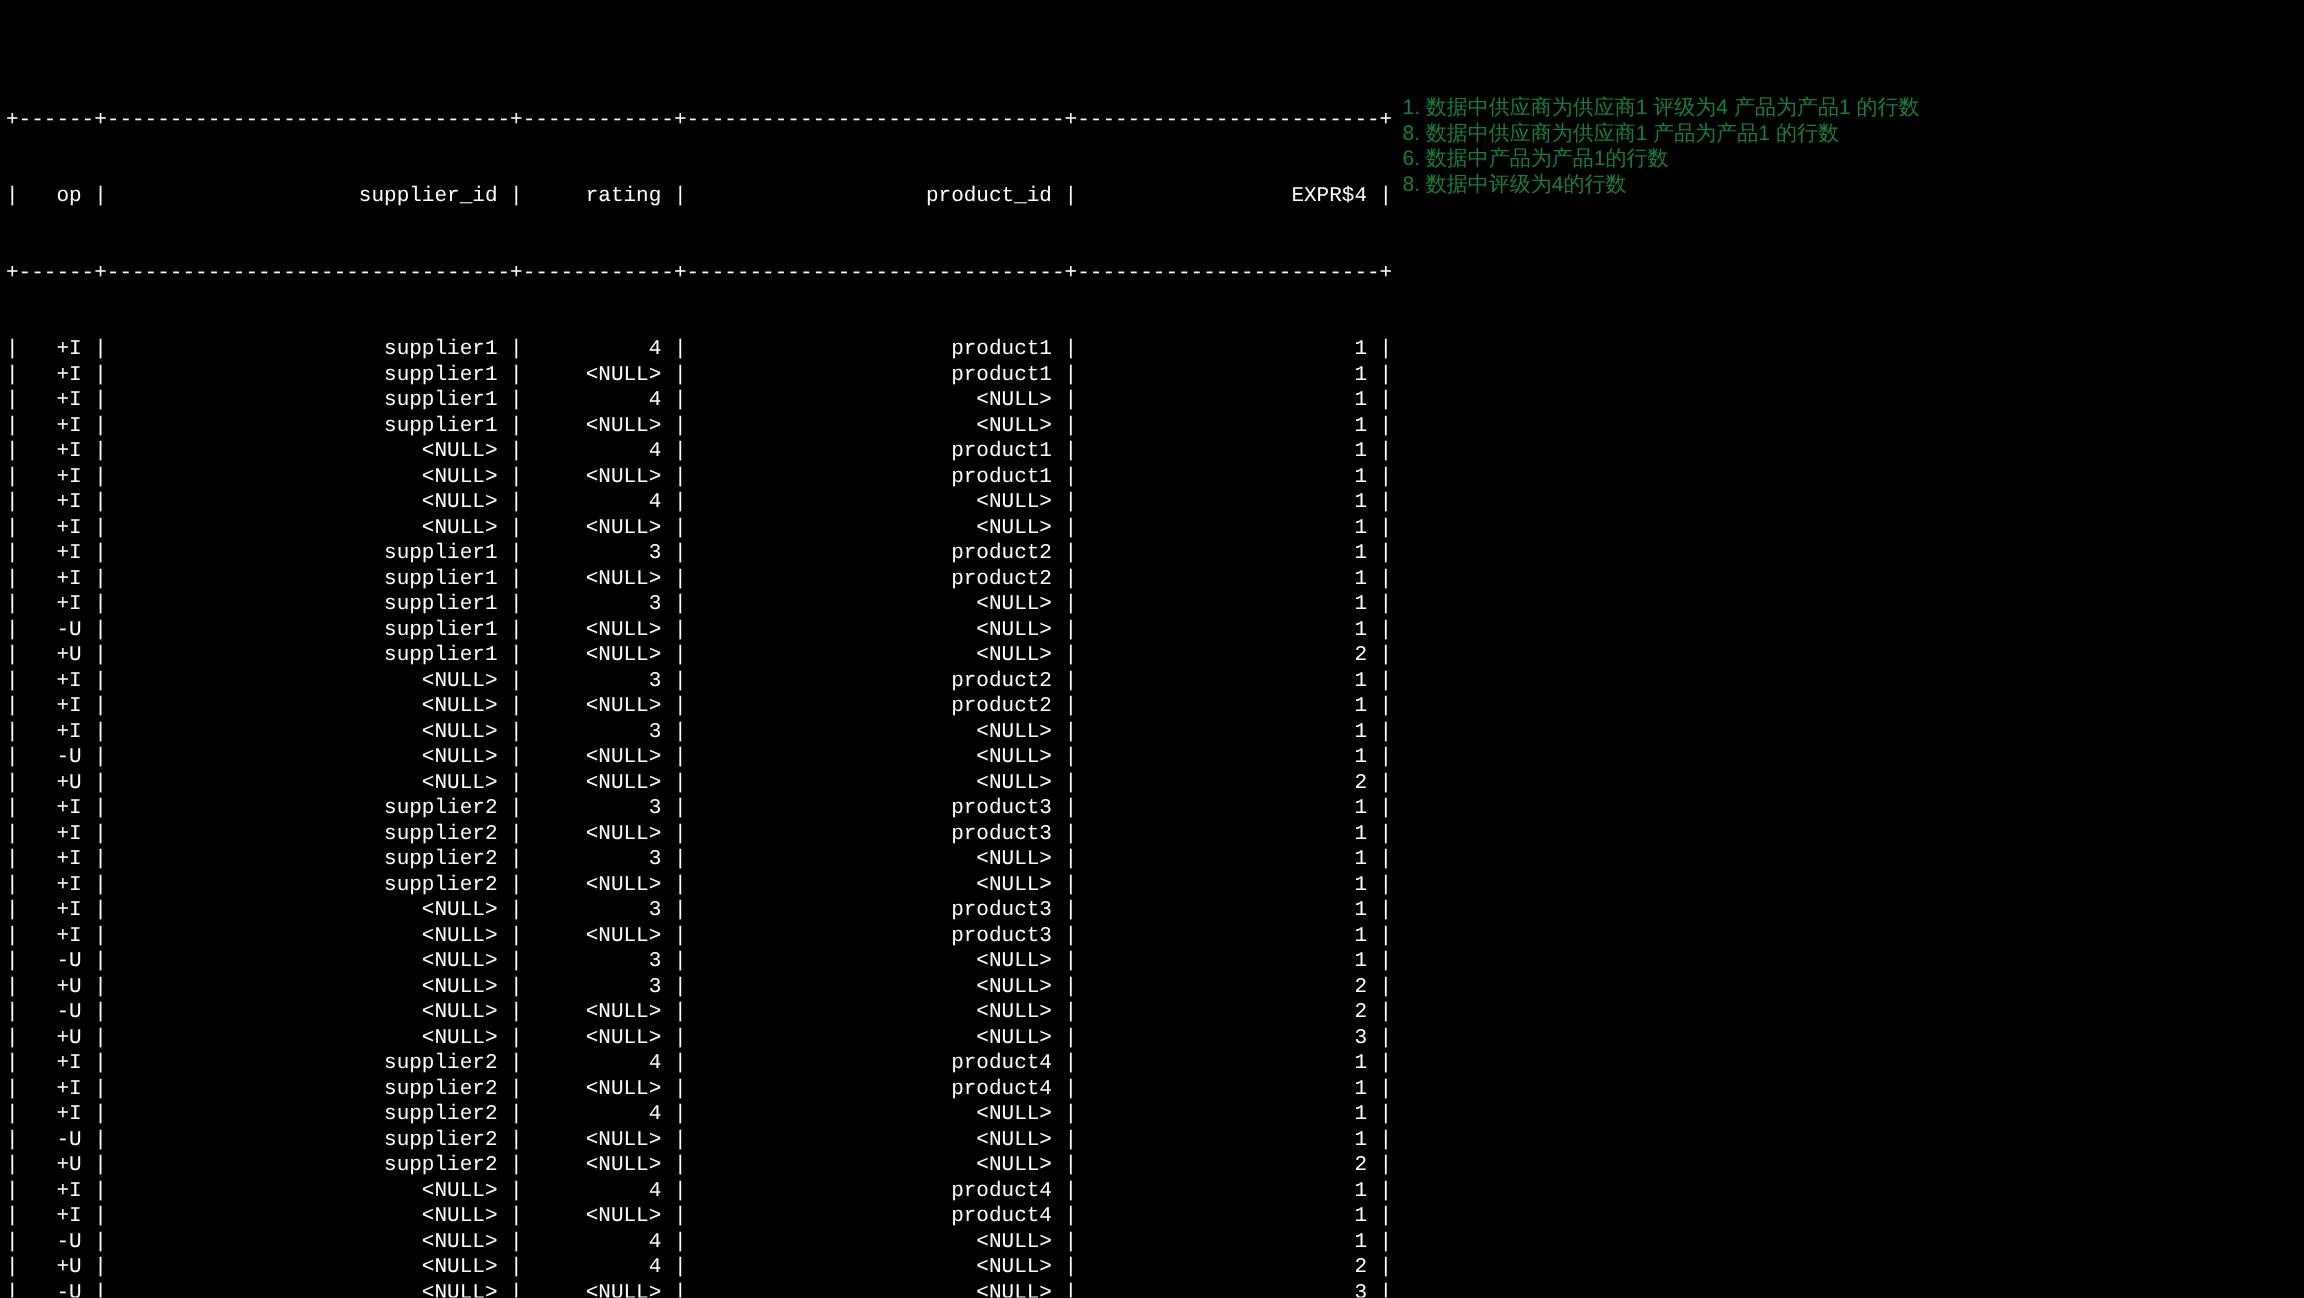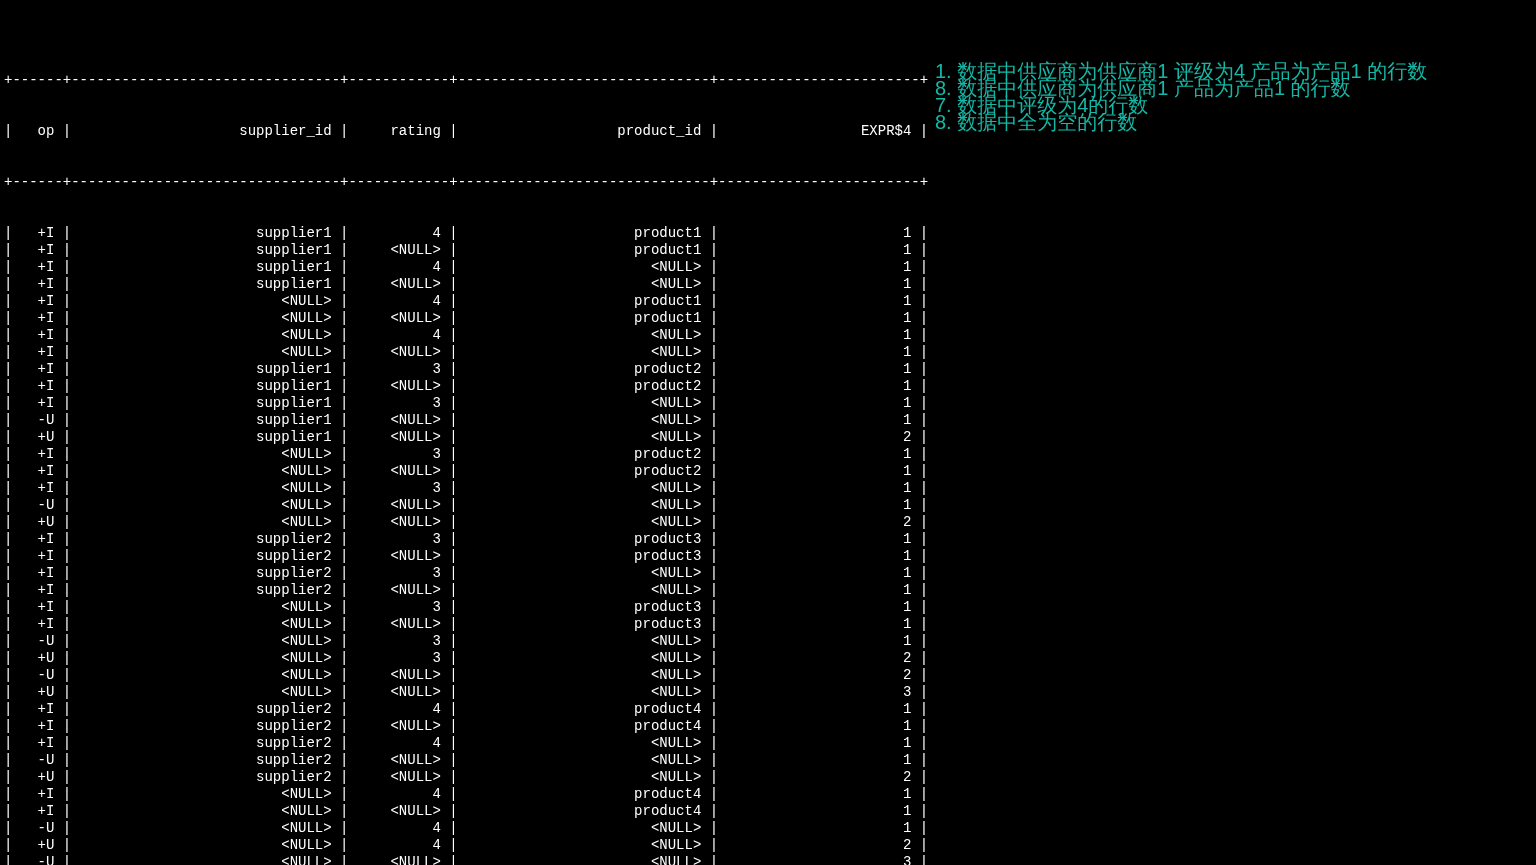--- a/index.html
+++ b/index.html
@@ -27,36 +27,36 @@
     height: 17px;
   }
   .sep-row {
     display: flex;
     height: 17px;
   }
   .annotations {
     position: absolute;
     left: 935px;
     top: 62.5px;
-    color: #14b8a6;
+    color: #15803d;
     font-family: "Microsoft YaHei", "PingFang SC", sans-serif;
-    font-size: 20px;
+    font-size: 14px;
     line-height: 17px;
   }
   .annotations div {
     height: 17px;
     white-space: nowrap;
   }
 </style>
 </head>
 <body>
 
 <div class="screen">
   <div class="table">
     <div class="sep-row" id="sep-top">+------+--------------------------------+------------+------------------------------+------------------------+</div>
     <div class="row header" id="header-row">|   op |                    supplier_id |     rating |                   product_id |                 EXPR$4 |</div>
     <div class="sep-row" id="sep-mid">+------+--------------------------------+------------+------------------------------+------------------------+</div>
     <div id="tbody"><div class="row data">|   +I |                      supplier1 |          4 |                     product1 |                      1 |</div><div class="row data">|   +I |                      supplier1 |     &lt;NULL&gt; |                     product1 |                      1 |</div><div class="row data">|   +I |                      supplier1 |          4 |                       &lt;NULL&gt; |                      1 |</div><div class="row data">|   +I |                      supplier1 |     &lt;NULL&gt; |                       &lt;NULL&gt; |                      1 |</div><div class="row data">|   +I |                         &lt;NULL&gt; |          4 |                     product1 |                      1 |</div><div class="row data">|   +I |                         &lt;NULL&gt; |     &lt;NULL&gt; |                     product1 |                      1 |</div><div class="row data">|   +I |                         &lt;NULL&gt; |          4 |                       &lt;NULL&gt; |                      1 |</div><div class="row data">|   +I |                         &lt;NULL&gt; |     &lt;NULL&gt; |                       &lt;NULL&gt; |                      1 |</div><div class="row data">|   +I |                      supplier1 |          3 |                     product2 |                      1 |</div><div class="row data">|   +I |                      supplier1 |     &lt;NULL&gt; |                     product2 |                      1 |</div><div class="row data">|   +I |                      supplier1 |          3 |                       &lt;NULL&gt; |                      1 |</div><div class="row data">|   -U |                      supplier1 |     &lt;NULL&gt; |                       &lt;NULL&gt; |                      1 |</div><div class="row data">|   +U |                      supplier1 |     &lt;NULL&gt; |                       &lt;NULL&gt; |                      2 |</div><div class="row data">|   +I |                         &lt;NULL&gt; |          3 |                     product2 |                      1 |</div><div class="row data">|   +I |                         &lt;NULL&gt; |     &lt;NULL&gt; |                     product2 |                      1 |</div><div class="row data">|   +I |                         &lt;NULL&gt; |          3 |                       &lt;NULL&gt; |                      1 |</div><div class="row data">|   -U |                         &lt;NULL&gt; |     &lt;NULL&gt; |                       &lt;NULL&gt; |                      1 |</div><div class="row data">|   +U |                         &lt;NULL&gt; |     &lt;NULL&gt; |                       &lt;NULL&gt; |                      2 |</div><div class="row data">|   +I |                      supplier2 |          3 |                     product3 |                      1 |</div><div class="row data">|   +I |                      supplier2 |     &lt;NULL&gt; |                     product3 |                      1 |</div><div class="row data">|   +I |                      supplier2 |          3 |                       &lt;NULL&gt; |                      1 |</div><div class="row data">|   +I |                      supplier2 |     &lt;NULL&gt; |                       &lt;NULL&gt; |                      1 |</div><div class="row data">|   +I |                         &lt;NULL&gt; |          3 |                     product3 |                      1 |</div><div class="row data">|   +I |                         &lt;NULL&gt; |     &lt;NULL&gt; |                     product3 |                      1 |</div><div class="row data">|   -U |                         &lt;NULL&gt; |          3 |                       &lt;NULL&gt; |                      1 |</div><div class="row data">|   +U |                         &lt;NULL&gt; |          3 |                       &lt;NULL&gt; |                      2 |</div><div class="row data">|   -U |                         &lt;NULL&gt; |     &lt;NULL&gt; |                       &lt;NULL&gt; |                      2 |</div><div class="row data">|   +U |                         &lt;NULL&gt; |     &lt;NULL&gt; |                       &lt;NULL&gt; |                      3 |</div><div class="row data">|   +I |                      supplier2 |          4 |                     product4 |                      1 |</div><div class="row data">|   +I |                      supplier2 |     &lt;NULL&gt; |                     product4 |                      1 |</div><div class="row data">|   +I |                      supplier2 |          4 |                       &lt;NULL&gt; |                      1 |</div><div class="row data">|   -U |                      supplier2 |     &lt;NULL&gt; |                       &lt;NULL&gt; |                      1 |</div><div class="row data">|   +U |                      supplier2 |     &lt;NULL&gt; |                       &lt;NULL&gt; |                      2 |</div><div class="row data">|   +I |                         &lt;NULL&gt; |          4 |                     product4 |                      1 |</div><div class="row data">|   +I |                         &lt;NULL&gt; |     &lt;NULL&gt; |                     product4 |                      1 |</div><div class="row data">|   -U |                         &lt;NULL&gt; |          4 |                       &lt;NULL&gt; |                      1 |</div><div class="row data">|   +U |                         &lt;NULL&gt; |          4 |                       &lt;NULL&gt; |                      2 |</div><div class="row data">|   -U |                         &lt;NULL&gt; |     &lt;NULL&gt; |                       &lt;NULL&gt; |                      3 |</div></div>
     
   </div>
   
-  <div class="annotations" id="annotations"><div>1. 数据中供应商为供应商1 评级为4 产品为产品1 的行数</div><div>8. 数据中供应商为供应商1 产品为产品1 的行数</div><div>7. 数据中评级为4的行数</div><div>8. 数据中全为空的行数</div></div>
+  <div class="annotations" id="annotations"><div>1. 数据中供应商为供应商1 评级为4 产品为产品1 的行数</div><div>8. 数据中供应商为供应商1 产品为产品1 的行数</div><div>6. 数据中产品为产品1的行数</div><div>8. 数据中评级为4的行数</div></div>
 </div>
 
 </body></html>

